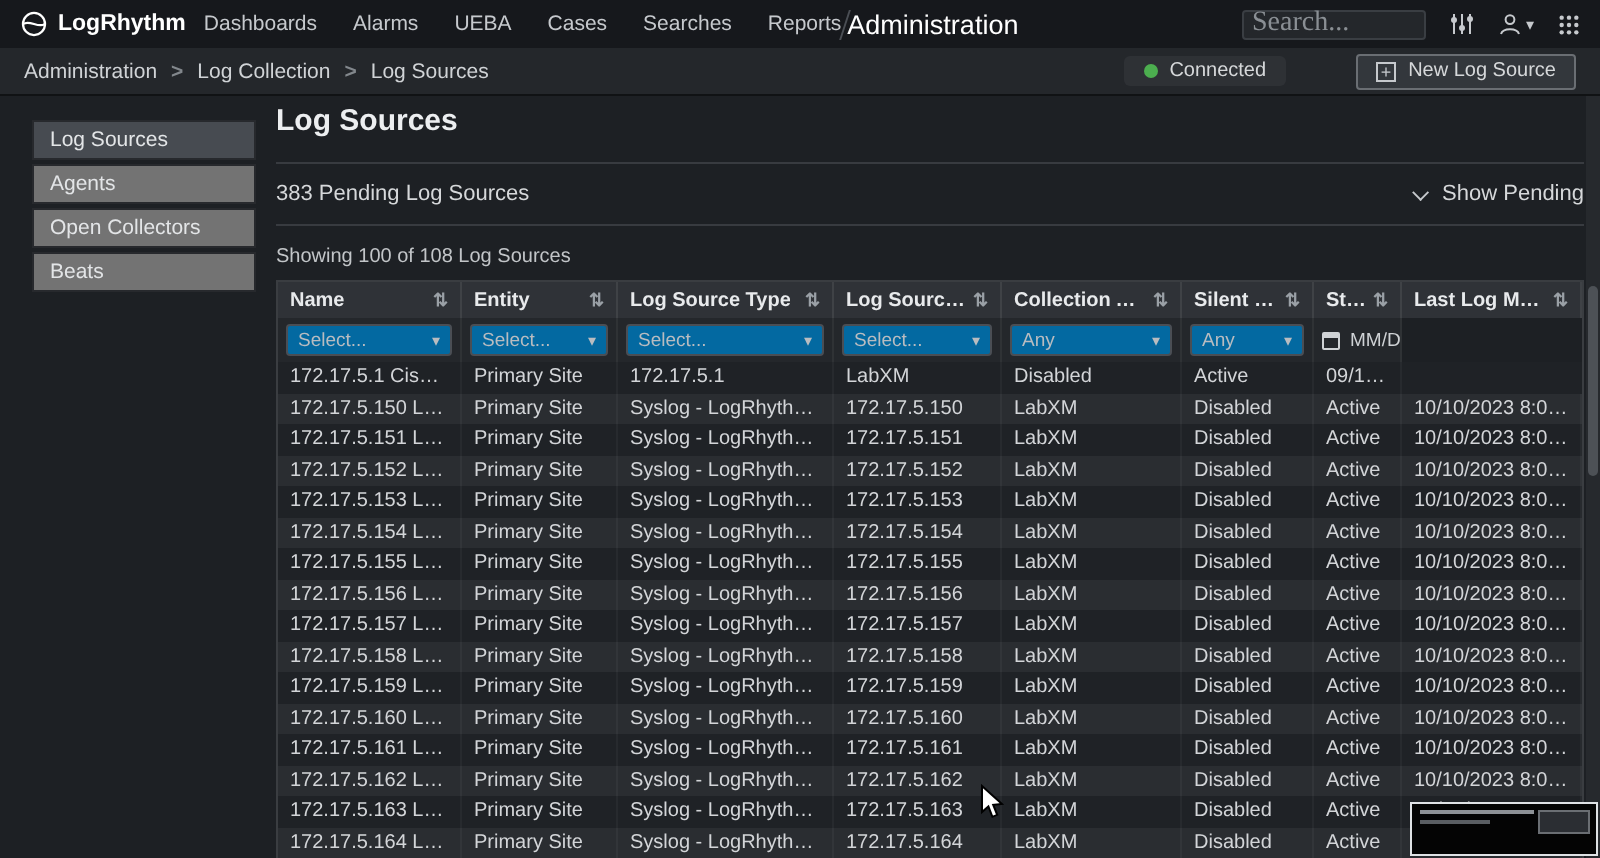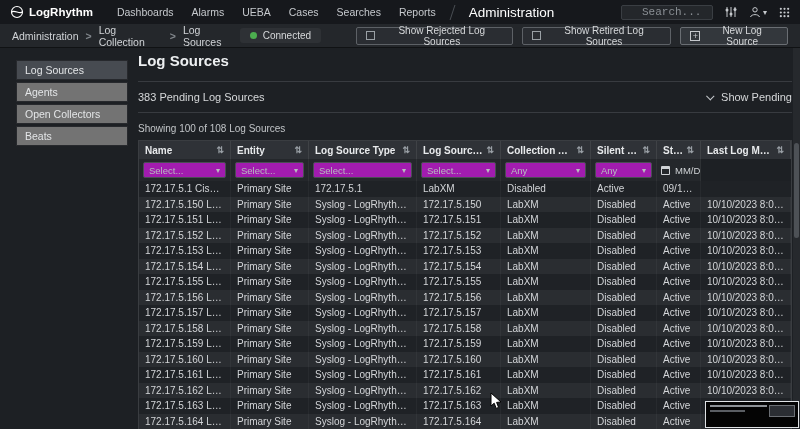--- a/index.html
+++ b/index.html
@@ -8,30 +8,30 @@
     position:relative;
     background:#1d2024;
     color:#d6d8da;
     font-family:"Liberation Sans", sans-serif;
     font-size:10px;
   }
   
   .topnav {
     position:absolute; top:0; left:0; right:0; height:24px;
     background:#16181c; display:flex; align-items:center;
-    padding:0 10px; gap:16px; z-index:5;
+    padding:0 10px; gap:1px; z-index:5;
   }
   .brand { display:flex; align-items:center; gap:5px; color:#fff; font-weight:bold; font-size:11.5px; margin-right:8px; }
   .nav-items { display:flex; gap:18px; }
   .nav-item { color:#c6c9cd; font-size:10.5px; cursor:pointer; }
   .nav-divider { width:1px; height:15px; background:#4a4e54; transform:skewX(-18deg); }
   .nav-active { color:#ffffff; font-size:13.5px; }
   .nav-right { margin-left:auto; display:flex; align-items:center; gap:12px; }
   .search-box { width:92px; height:15px; background:#24272b; border:1px solid #3a3e43; border-radius:2px; display:flex; align-items:center; padding:0 4px; }
-  .search-box input { width:100%; background:transparent; border:none; outline:none; color:#cfd2d5; font-size:11px; font-family:Liberation Mono, monospace;margin-left:16px; }
+  .search-box input { width:100%; background:transparent; border:none; outline:none; color:#cfd2d5; font-size:14px; font-family:Liberation Serif, serif; }
   .search-box input::placeholder { color:#8a8f94; }
   .tn-icon { display:flex; align-items:center; gap:2px; color:#c6c9cd; cursor:pointer; }
   .caret-txt { font-size:8px; color:#c6c9cd; }
   
   .subnav {
     position:absolute; top:24px; left:0; right:0; height:24px;
     background:#24272b; border-bottom:1px solid #101214;
     display:flex; align-items:center; padding:0 12px; z-index:4;
   }
   .breadcrumb { display:flex; align-items:center; gap:7px; font-size:10.5px; color:#d0d3d6; }
@@ -76,21 +76,21 @@
     display:flex; align-items:center; justify-content:space-between;
     height:18px; padding:0 6px; background:#2f3237;
     font-weight:bold; font-size:10px; color:#e8eaec;
     border-right:1px solid rgba(255,255,255,.08);
     overflow:hidden; white-space:nowrap; cursor:pointer;
   }
   .th .lbl { overflow:hidden; text-overflow:ellipsis; }
   .sort { color:#9aa0a6; font-size:9px; margin-left:3px; }
   .fcell { height:22px; padding:3px 4px; background:#24272b; border-right:1px solid rgba(255,255,255,.05); overflow:hidden; }
   .fselect {
-    height:16px; background:#a21caf; border:1px solid #4a4e54; border-radius:2px;
+    height:16px; background:#0369a1; border:1px solid #4a4e54; border-radius:2px;
     display:flex; align-items:center; justify-content:space-between;
     padding:0 5px; font-size:9.5px; color:#b9bcc0; cursor:pointer; white-space:nowrap;text-align:right;
   }
   .fsel-caret { font-size:8px; color:#b9bcc0; margin-left:3px; }
   .filter-input { width:100%; height:16px; background:transparent; border:none; outline:none; color:#cfd2d5; font-size:9.5px; font-family:inherit; padding:0 2px; }
   .filter-input::placeholder { color:#878c91; }
   .fdate { display:flex; align-items:center; gap:5px; height:16px; font-size:9.5px; color:#cfd2d5; cursor:pointer; white-space:nowrap; }
   .cal { width:9px; height:9px; border:1px solid #cfd2d5; border-top-width:3px; border-radius:1px; flex:none; }
   .trow { cursor:pointer; }
   .trow.odd { background:#1f2226; }
@@ -181,32 +181,20 @@
       <span class="crumb-sep">&gt;</span>
 
       <span class="crumb odd">Log Sources</span>
 
     </nav>
   <div class="subnav-right">
     <div class="connected">
       <span class="dot"></span>
       <span>Connected</span>
     </div>
-    <div class="toggles">
-
-        <button class="toggle-btn odd">
-          <span class="cb"></span>
-          <span>Show Rejected Log Sources</span>
-        </button>
-
-        <button class="toggle-btn even">
-          <span class="cb"></span>
-          <span>Show Retired Log Sources</span>
-        </button>
-      </div>
     <button class="new-btn">
       <span class="plus-box">+</span>
       <span>New Log Source</span>
     </button>
   </div>
 </div>
 
 <aside class="sidebar">
 
     <div class="side-item odd active">

